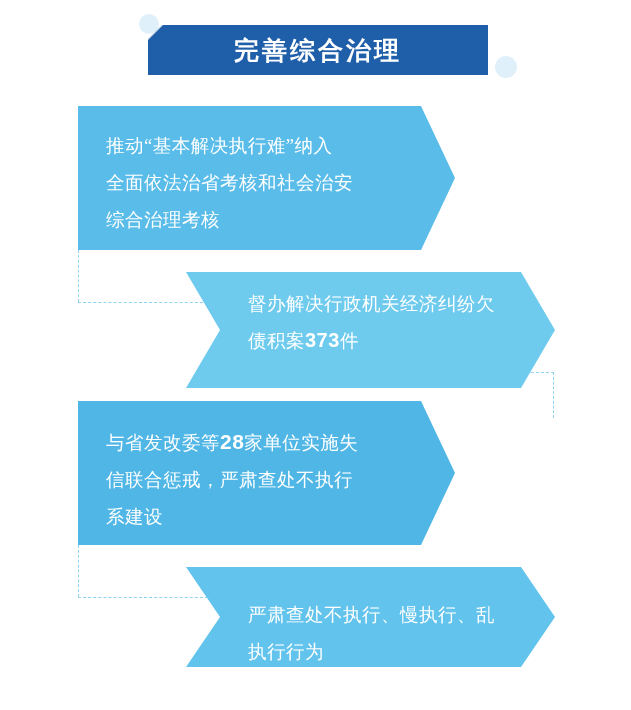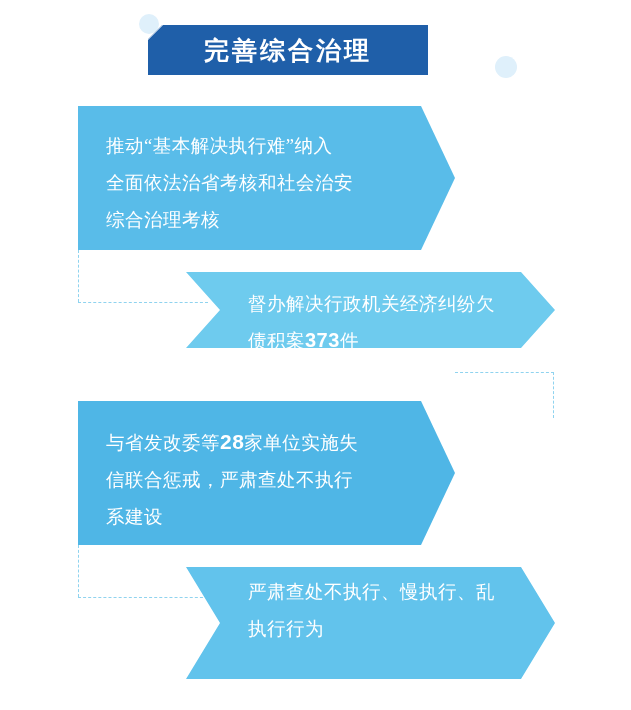--- a/index.html
+++ b/index.html
@@ -42,21 +42,21 @@
     top: 48px;
     width: 22px;
     height: 22px;
     border-radius: 50%;
     background: #dff0fb;
   }
   .title-banner {
     position: absolute;
     left: 148px;
     top: 17px;
-    width: 280px;
+    width: 340px;
     height: 50px;
     background: #1f5fa9;
     color: #ffffff;
     font-size: 25px;
     font-weight: bold;
     letter-spacing: 3px;
     display: flex;
     align-items: center;
     justify-content: center;
     clip-path: polygon(14px 0, 100% 0, 100% 100%, 0 100%, 0 14px);
@@ -138,34 +138,34 @@
 
   <div class="row" style="left:78px; top:106px; width:377px; height:144px;font-family:Liberation Serif, serif;">
     <div class="chev chev-left-notch c1" style="width:377px; height:144px; padding:22px 48px 0 28px;">
       <span class="txt">推动“基本解决执行难”纳入</span>
       <span class="txt">全面依法治省考核和社会治安</span>
       <span class="txt">综合治理考核</span>
     </div>
   </div>
 
   <div class="row" style="left:186px; top:272px; width:369px; height:100px;">
-    <div class="chev chev-notched c2" style="width:369px; height:76px; padding:13px 44px 16px 62px;">
+    <div class="chev chev-notched c2" style="width:369px; height:116px; padding:13px 44px 16px 62px;">
       <span class="txt">督办解决行政机关经济纠纷欠</span>
       <span class="txt">债积案<b style="font-size:20px;">373</b>件</span>
     </div>
   </div>
 
   <div class="row" style="left:78px; top:401px; width:377px; height:144px;">
     <div class="chev chev-left-notch c3" style="width:377px; height:144px; padding:22px 48px 16px 28px;">
       <span class="txt">与省发改委等<b style="font-size:21px;">28</b>家单位实施失</span>
       <span class="txt">信联合惩戒，严肃查处不执行</span>
       <span class="txt">系建设</span>
     </div>
   </div>
 
   <div class="row" style="left:186px; top:567px; width:369px; height:100px;">
-    <div class="chev chev-notched c4" style="width:369px; height:112px; padding:6px 44px 0 62px;">
+    <div class="chev chev-notched c4" style="width:369px; height:100px; padding:29px 44px 0 62px;">
       <span class="txt">严肃查处不执行、慢执行、乱</span>
       <span class="txt">执行行为</span>
     </div>
   </div>
 
 </div>
 
 </body></html>

